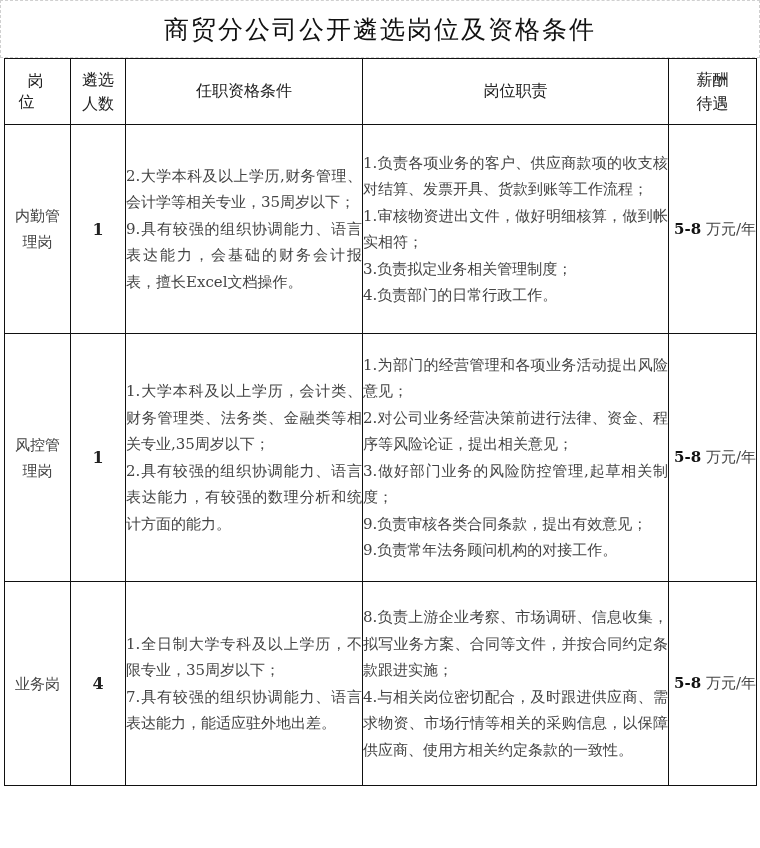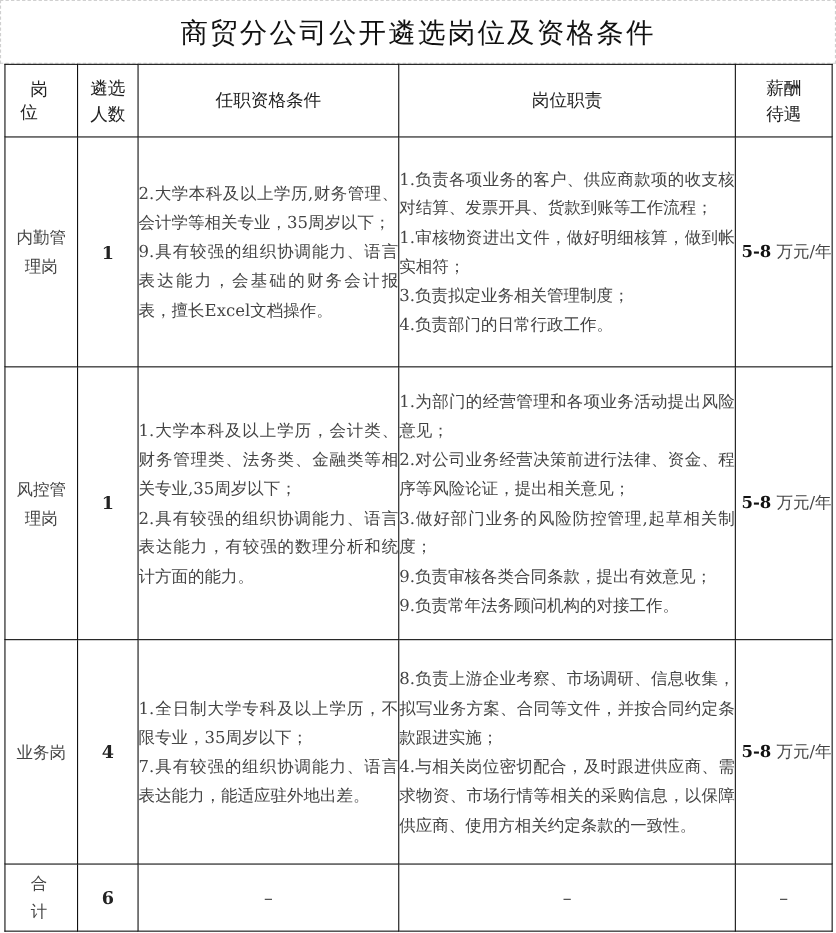--- a/index.html
+++ b/index.html
@@ -109,23 +109,14 @@
     </td>
     <td class="txt">
       <span class="item">8.负责上游企业考察、市场调研、信息收集，拟写业务方案、合同等文件，并按合同约定条款跟进实施；</span>
       <span class="item">4.与相关岗位密切配合，及时跟进供应商、需求物资、市场行情等相关的采购信息，以保障供应商、使用方相关约定条款的一致性。</span>
     </td>
     <td class="pay">
       <b>5-8</b><span> 万元/年</span>
     </td>
   </tr>
 
-  <tr class="row-total">
-    <td class="pos">
-          <span class="spaced">合 计</span>
-        </td>
-    <td class="num">6</td>
-    <td class="dash">–</td>
-    <td class="dash">–</td>
-    <td class="dash">–</td>
-  </tr>
 </tbody>
   </table>
 
 </body></html>

